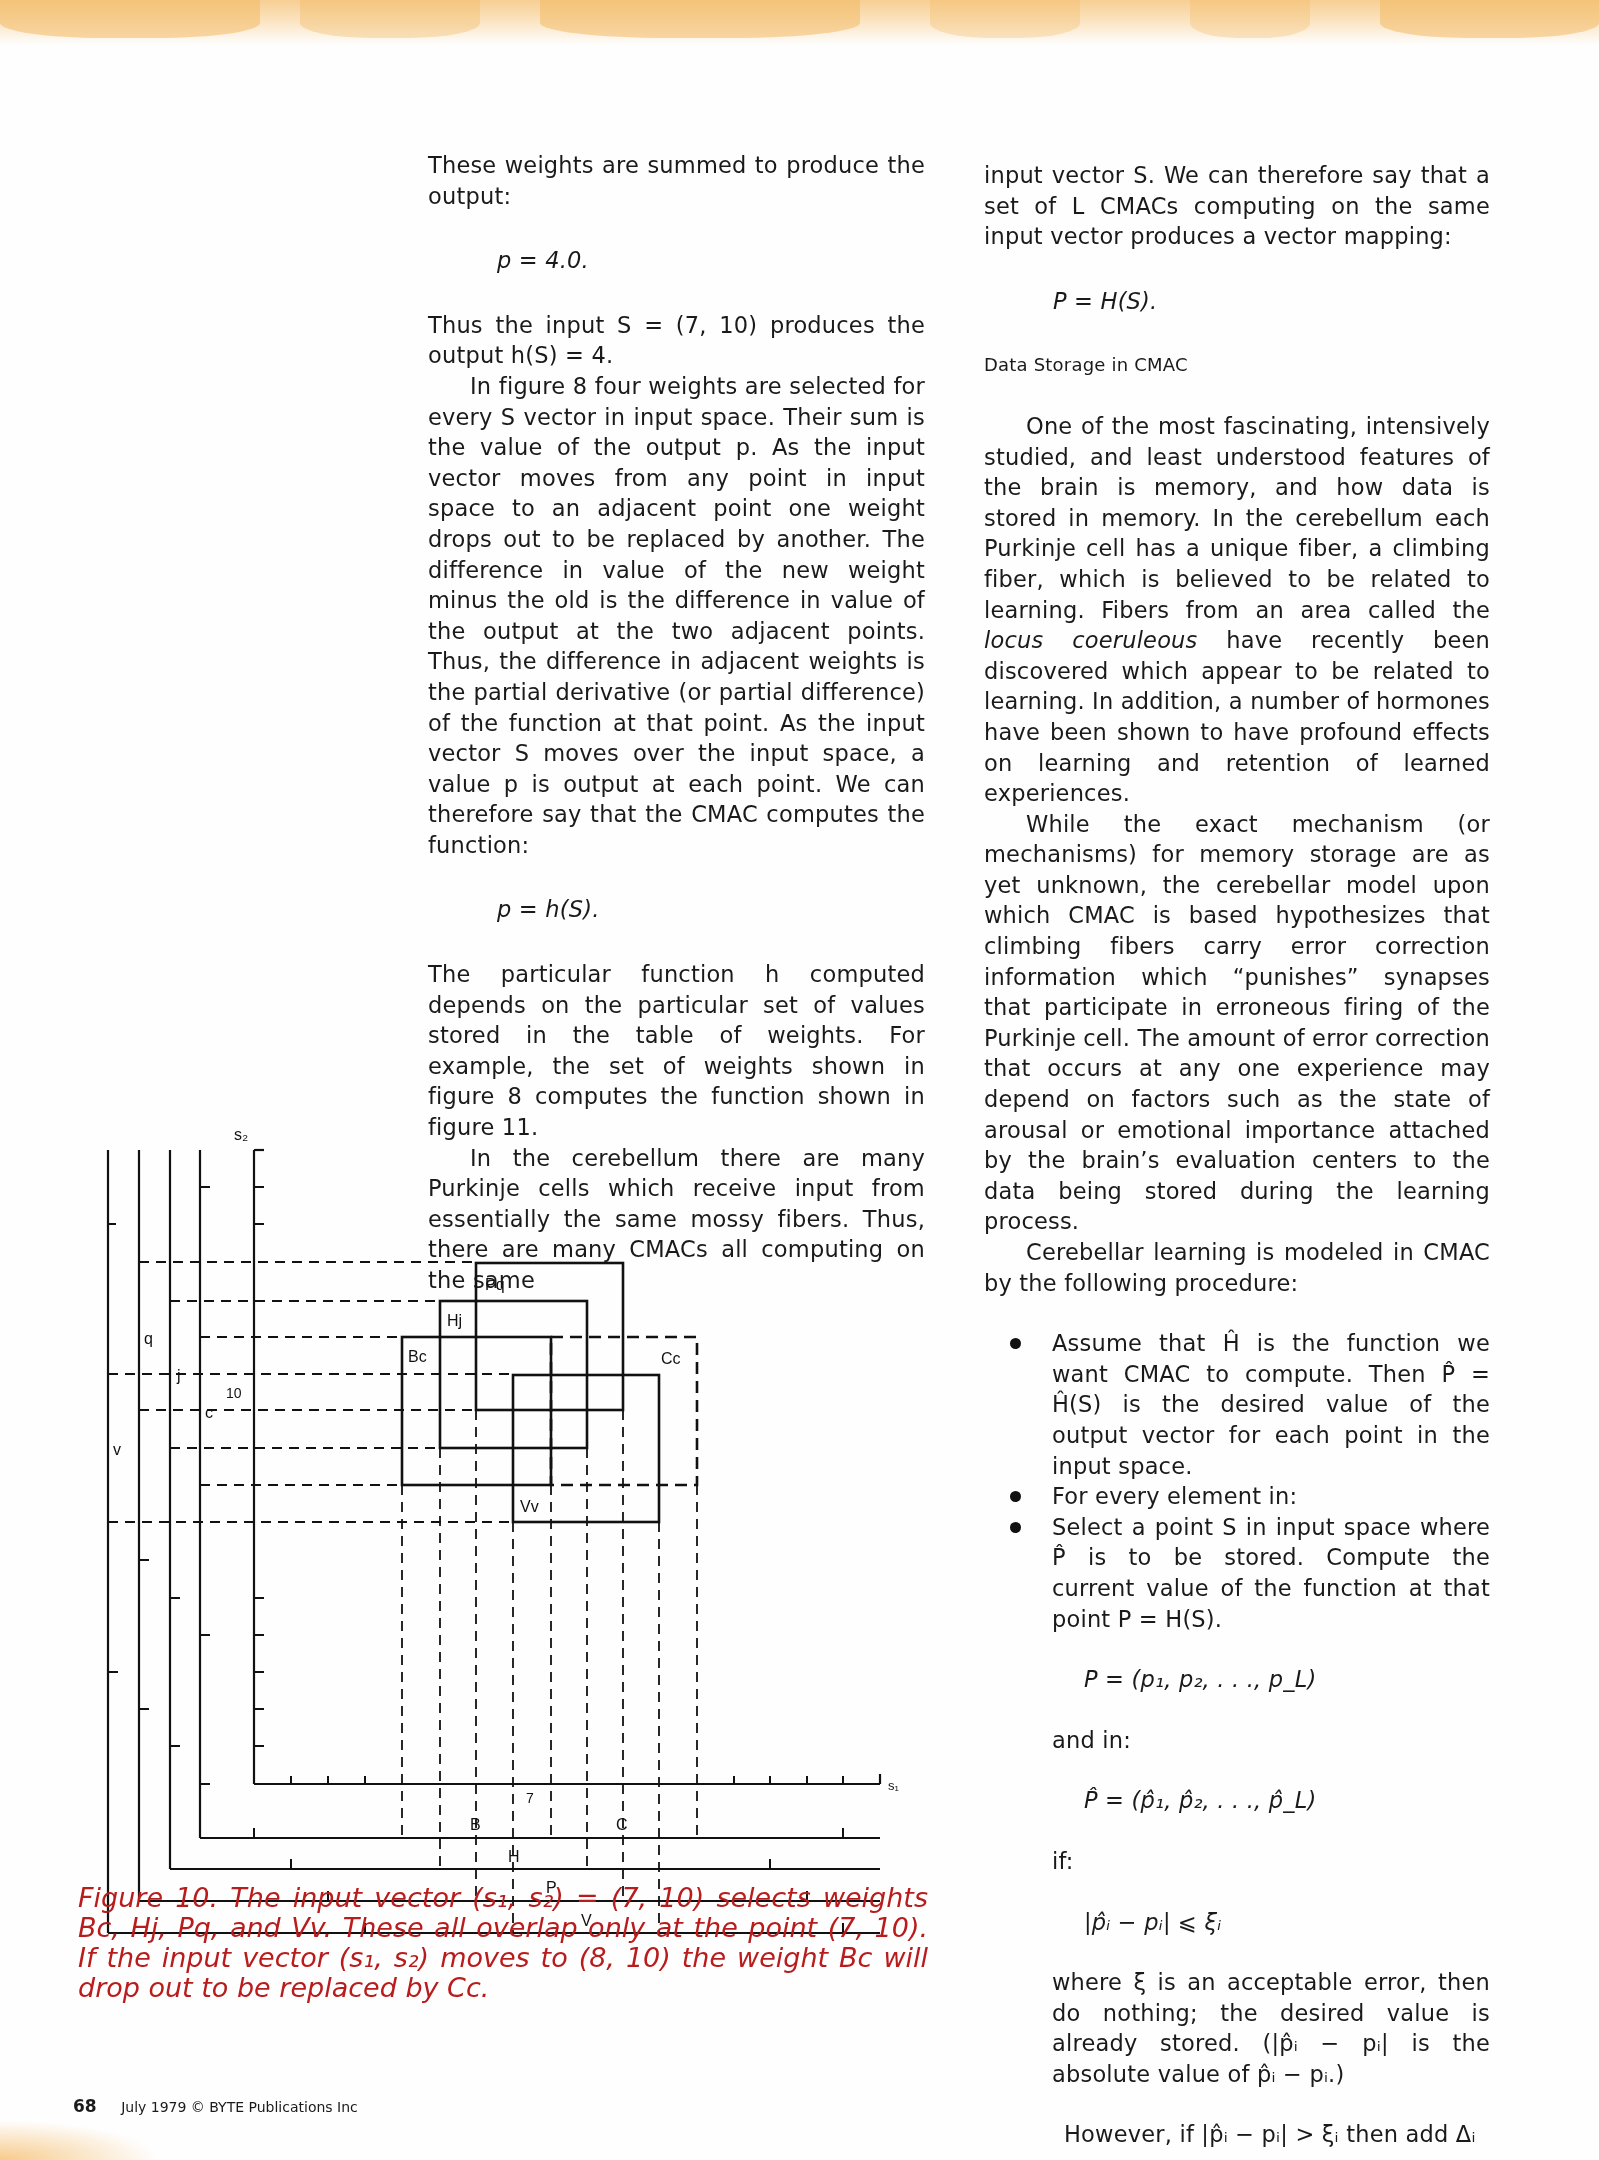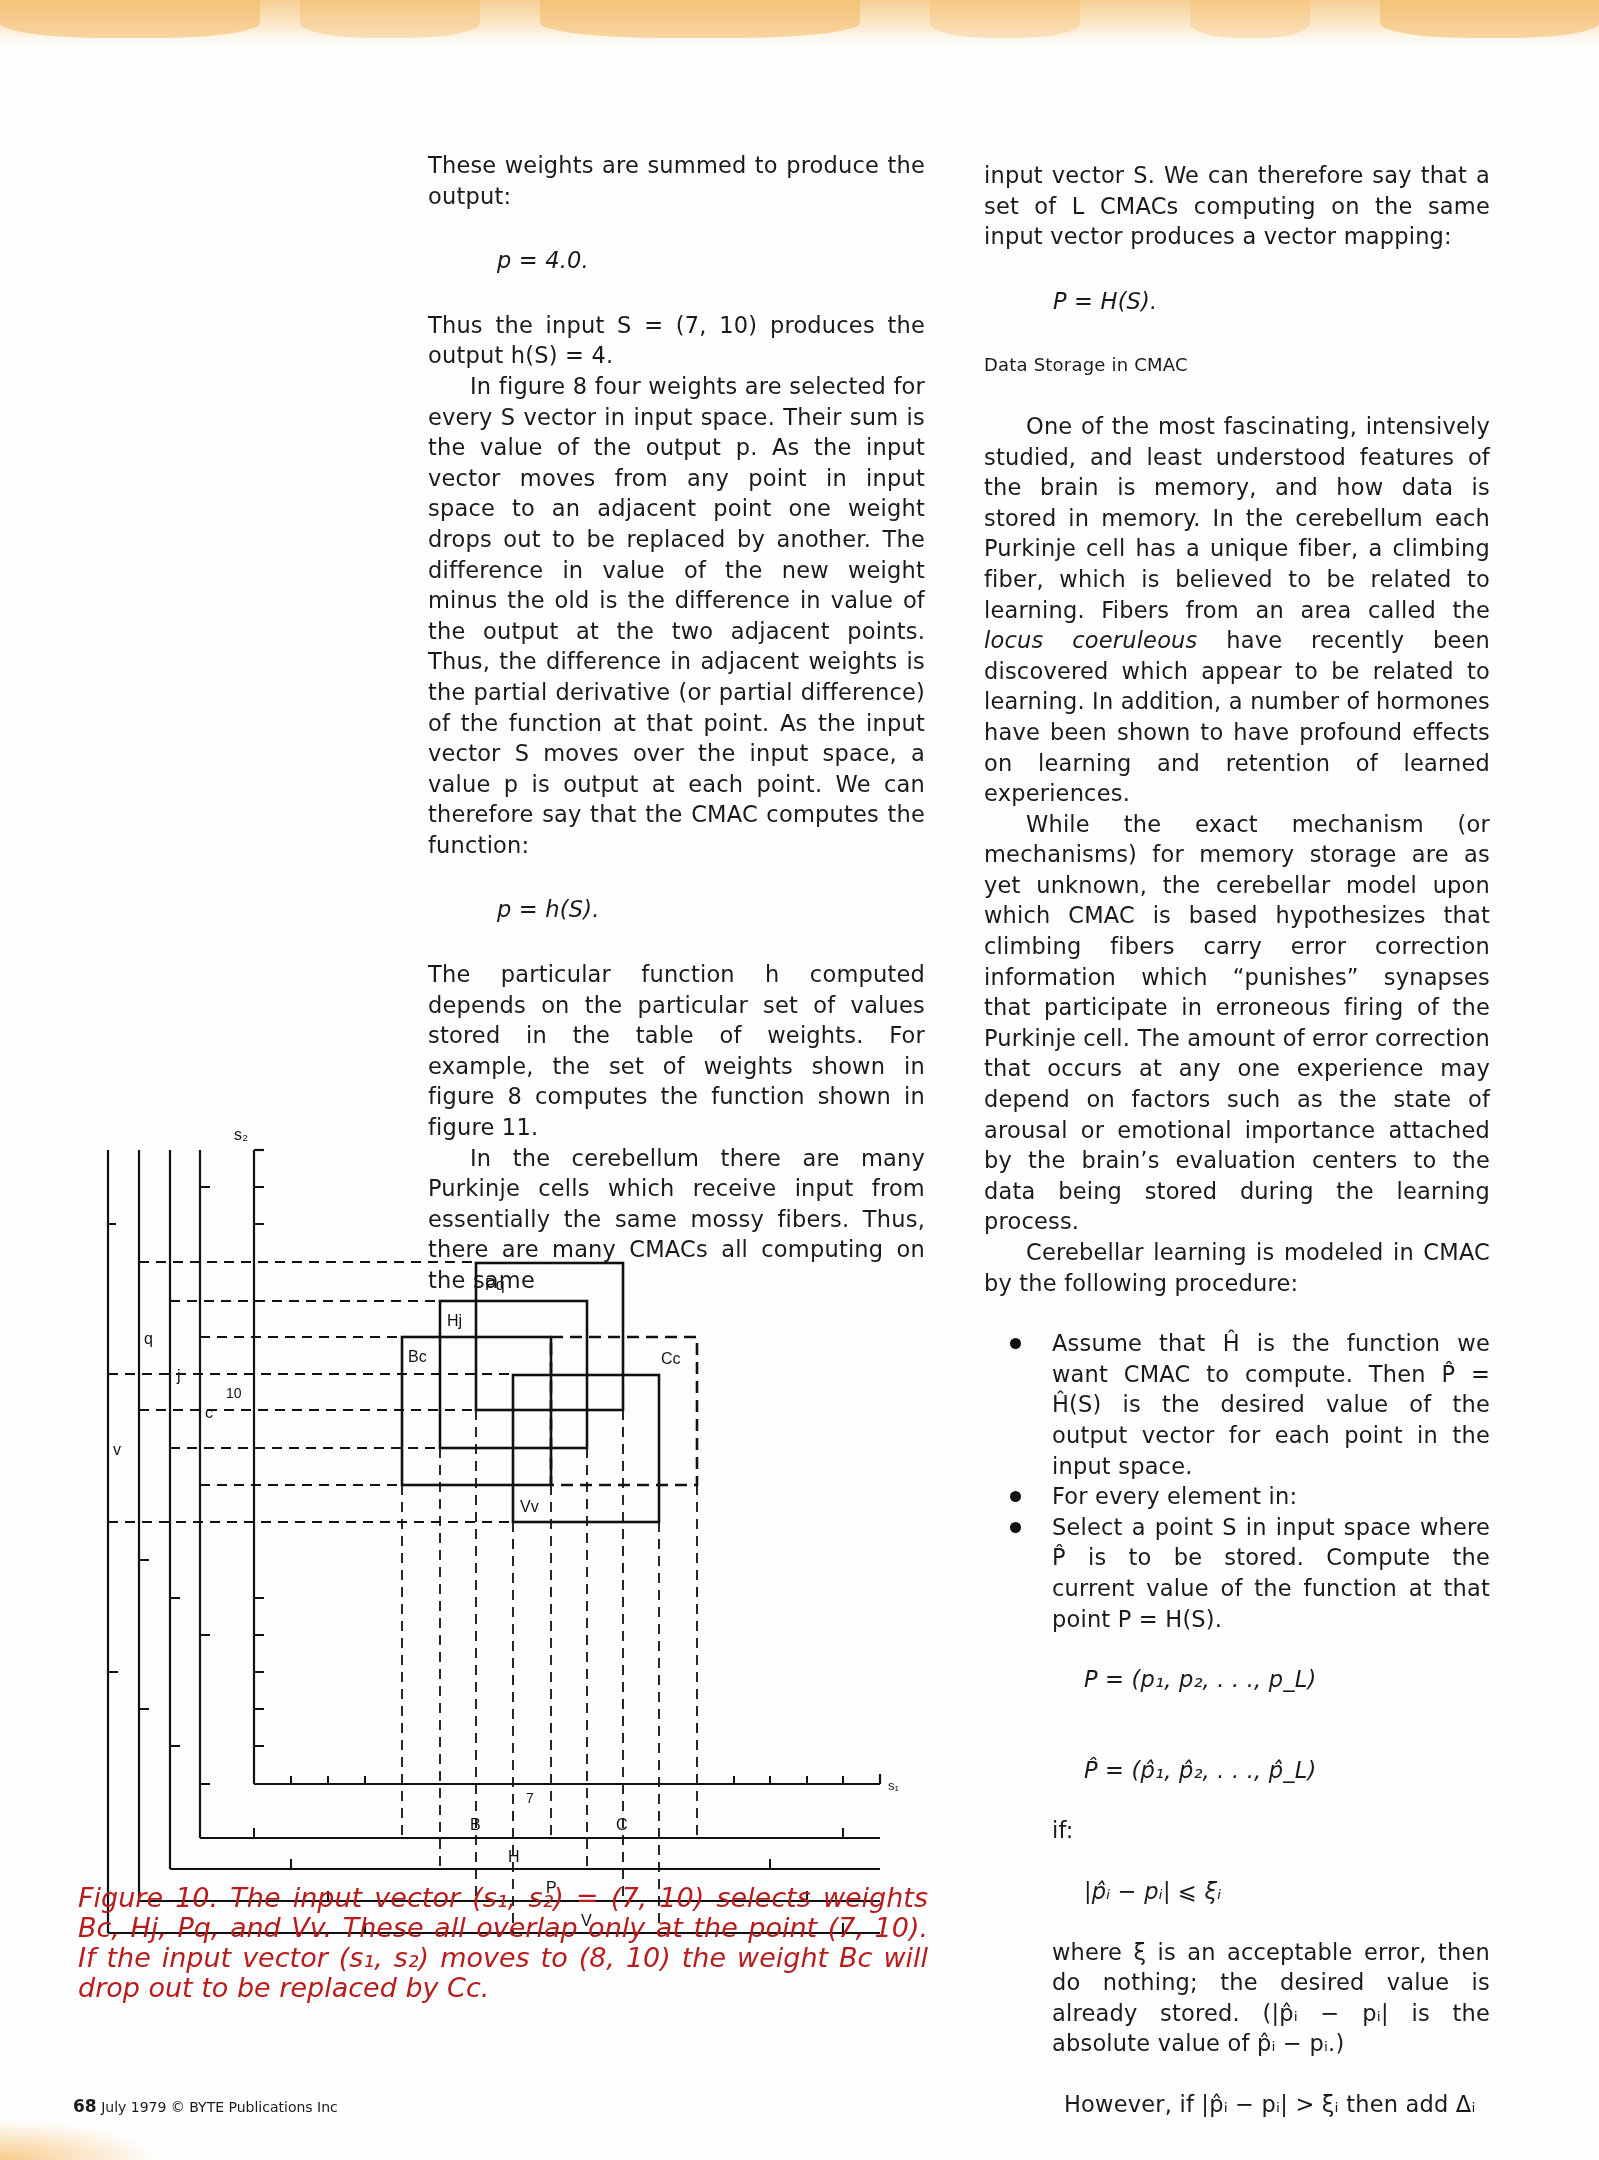--- a/index.html
+++ b/index.html
@@ -17,21 +17,21 @@
   .col .gap { height:30px; }
   .col h3 { margin:0; font-weight:normal; font-size:18px; }
   .col i { font-style:italic; }
   .bul { position:relative; padding-left:68px; text-align:justify; }
   .bul::before { content:""; position:absolute; left:26px; top:10px; width:11px; height:11px; background:#111; border-radius:50%; }
   .sub { margin:0; padding-left:68px; }
   .subeq { margin:0; padding-left:100px;font-style:italic; }
   #fig { position:absolute; left:0; top:0; }
   .caption { position:absolute; left:78px; top:1856px; width:850px; font-style:italic; font-size:27px; line-height:30px; color:#b91c1c; text-align:justify; }
   .footer { position:absolute; left:73px; top:2096px; font-size:14px; color:#1a1a1a; }
-  .footer .pg { font-weight:bold; font-size:17px; }
+  .footer .pg { font-weight:bold; font-size:17px; margin-right:20px; }
   .lbl { font-family:"Liberation Sans", sans-serif; font-size:16px; fill:#111; }
 </style>
 </head>
 <body>
 
 <div class="stain-top">
   <span style="left:0;width:260px;"></span>
   <span style="left:300px;width:180px;opacity:.7"></span>
   <span style="left:540px;width:320px;"></span>
   <span style="left:930px;width:150px;opacity:.6"></span>
@@ -64,20 +64,21 @@
   <p class="ind"><span>One of the most fascinating, intensively studied, and least understood features of the brain is memory, and how data is stored in memory. In the cerebellum each Purkinje cell has a unique fiber, a climbing fiber, which is believed to be related to learning. Fibers from an area called the </span><i>locus coeruleous</i><span> have recently been discovered which appear to be related to learning. In addition, a number of hormones have been shown to have profound effects on learning and retention of learned experiences.</span></p>
   <p class="ind">While the exact mechanism (or mechanisms) for memory storage are as yet unknown, the cerebellar model upon which CMAC is based hypothesizes that climbing fibers carry error correction information which “punishes” synapses that participate in erroneous firing of the Purkinje cell. The amount of error correction that occurs at any one experience may depend on factors such as the state of arousal or emotional importance attached by the brain’s evaluation centers to the data being stored during the learning process.</p>
   <p class="ind">Cerebellar learning is modeled in CMAC by the following procedure:</p>
   <div class="gap"></div>
   <p class="bul">Assume that Ĥ is the function we want CMAC to compute. Then P̂ = Ĥ(S) is the desired value of the output vector for each point in the input space.</p>
   <p class="bul">For every element in:</p>
   <p class="bul">Select a point S in input space where P̂ is to be stored. Compute the current value of the function at that point P = H(S).</p>
   <div class="gap"></div>
   <p class="subeq">P = (p₁, p₂, . . ., p_L)</p>
   <div class="gap"></div>
+  <p class="sub">and in:</p>
   <div class="gap"></div>
   <p class="subeq">P̂ = (p̂₁, p̂₂, . . ., p̂_L)</p>
   <div class="gap"></div>
   <p class="sub">if:</p>
   <div class="gap"></div>
   <p class="subeq">|p̂ᵢ − pᵢ| ⩽ ξᵢ</p>
   <div class="gap"></div>
   <p class="sub" style="text-align:justify">where ξ is an acceptable error, then do nothing; the desired value is already stored. (|p̂ᵢ − pᵢ| is the absolute value of p̂ᵢ − pᵢ.)</p>
   <div class="gap"></div>
   <p class="sub" style="padding-left:80px">However, if |p̂ᵢ − pᵢ| &gt; ξᵢ then add Δᵢ</p>

